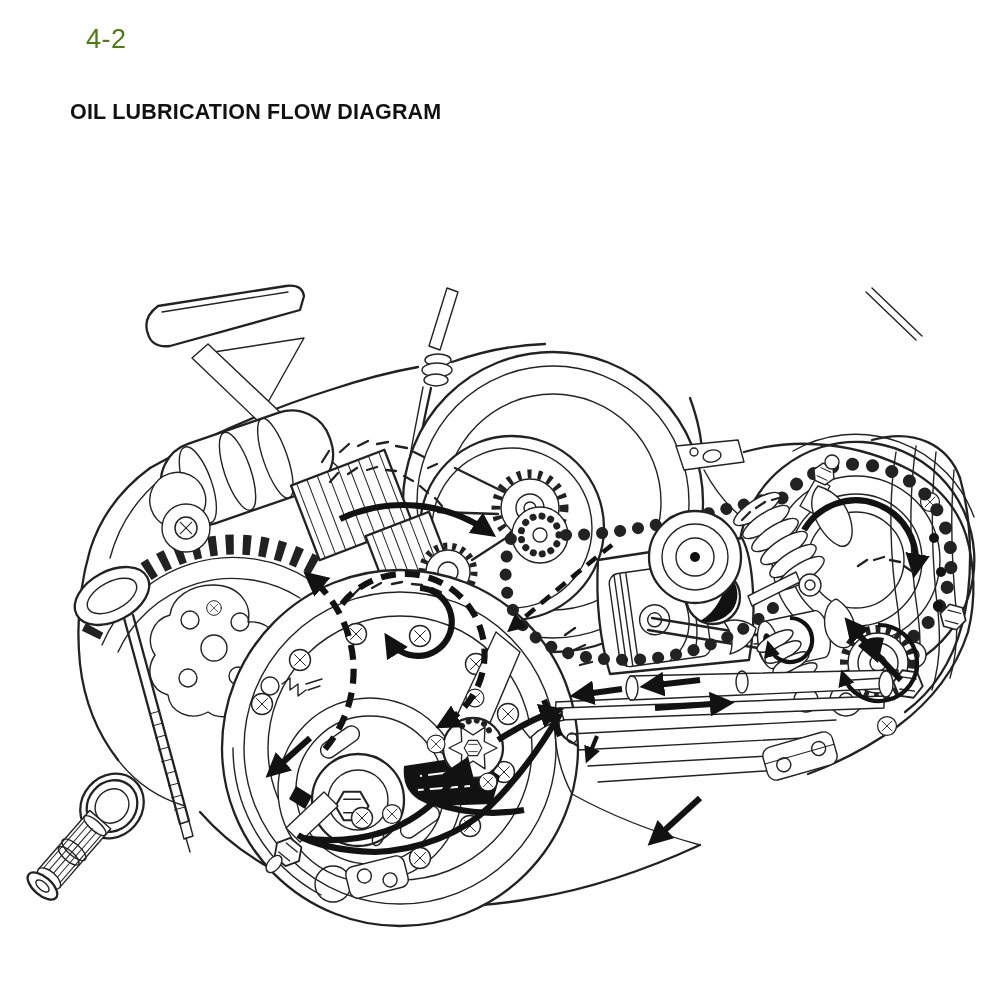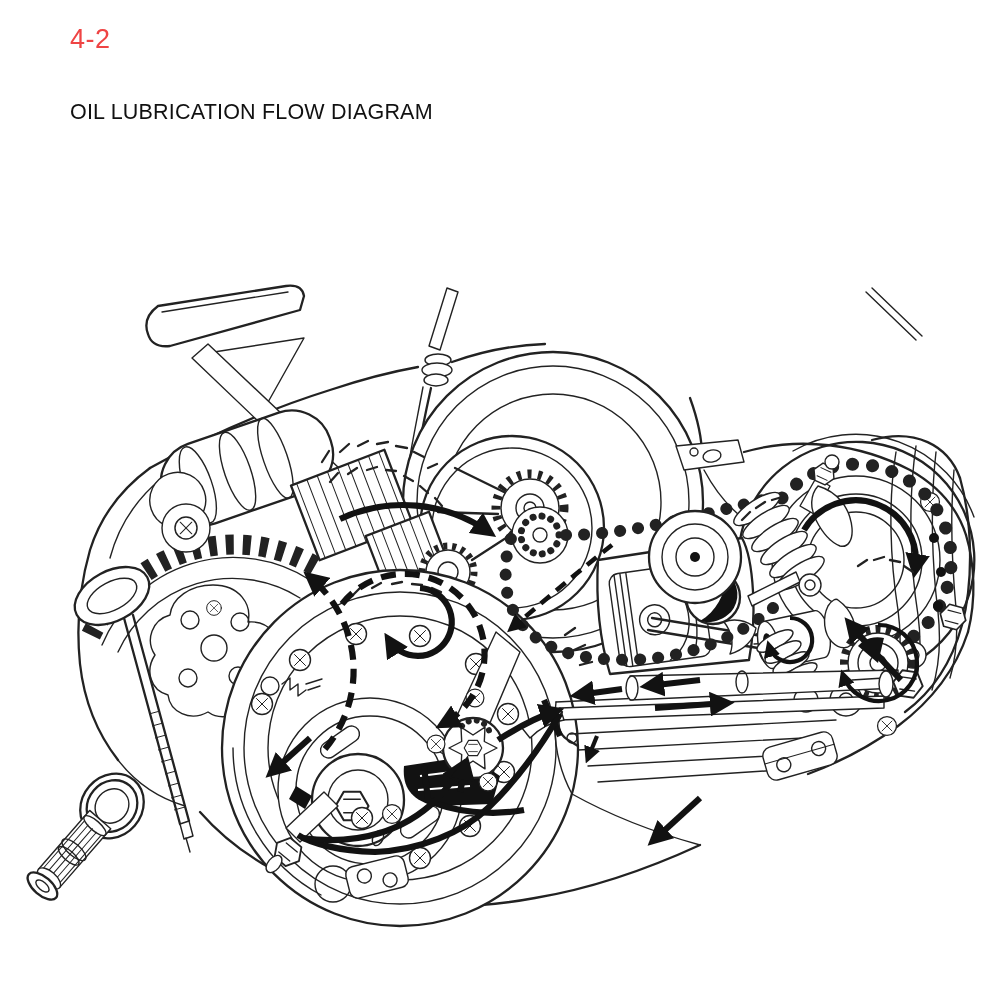--- a/index.html
+++ b/index.html
@@ -6,26 +6,26 @@
     --bg:#ffffff; --paper:#ffffff; --ink:#222222; --flow:#121212;
   }
   html,body{margin:0;padding:0;}
   body{
     width:988px;height:988px;position:relative;overflow:hidden;
     background:var(--bg);
     font-family:"Liberation Sans","DejaVu Sans",sans-serif;
     color:var(--ink);
   }
   .page-number{
-    position:absolute;left:70px;top:24px;
-    font-size:27px;font-weight:400;letter-spacing:.5px;color:#ef4444;
+    position:absolute;left:86px;top:24px;
+    font-size:27px;font-weight:400;letter-spacing:.5px;color:#4d7c0f;
   }
   .page-title{
     position:absolute;left:70px;top:86px;
-    font-size:21.5px;font-weight:400;letter-spacing:.2px;color:#111;
+    font-size:21.5px;font-weight:700;letter-spacing:.2px;color:#111;
   }
   figure.diagram{position:absolute;left:0;top:0;margin:0;width:988px;height:988px;}
   svg{display:block}
   .s0{fill:none;stroke:var(--ink);stroke-width:1;stroke-linecap:round;stroke-linejoin:round}
   .s1{fill:none;stroke:var(--ink);stroke-width:1.4;stroke-linecap:round;stroke-linejoin:round}
   .s2{fill:none;stroke:var(--ink);stroke-width:2.3;stroke-linecap:round;stroke-linejoin:round}
   .w {fill:var(--paper);stroke:var(--ink);stroke-width:1.4;stroke-linecap:round;stroke-linejoin:round}
   .w2{fill:var(--paper);stroke:var(--ink);stroke-width:2.3;stroke-linecap:round;stroke-linejoin:round}
   .dots{fill:none;stroke:var(--ink);stroke-linecap:round}
   .teeth{fill:none;stroke:var(--ink)}

